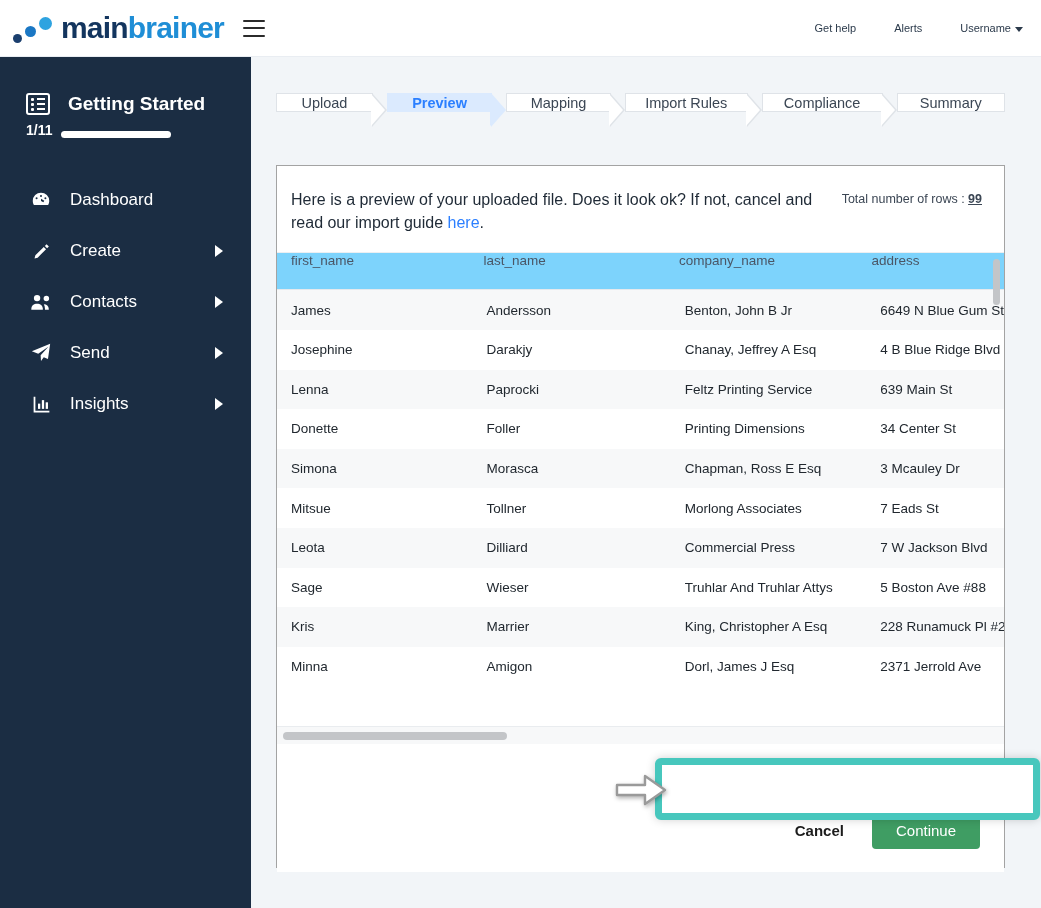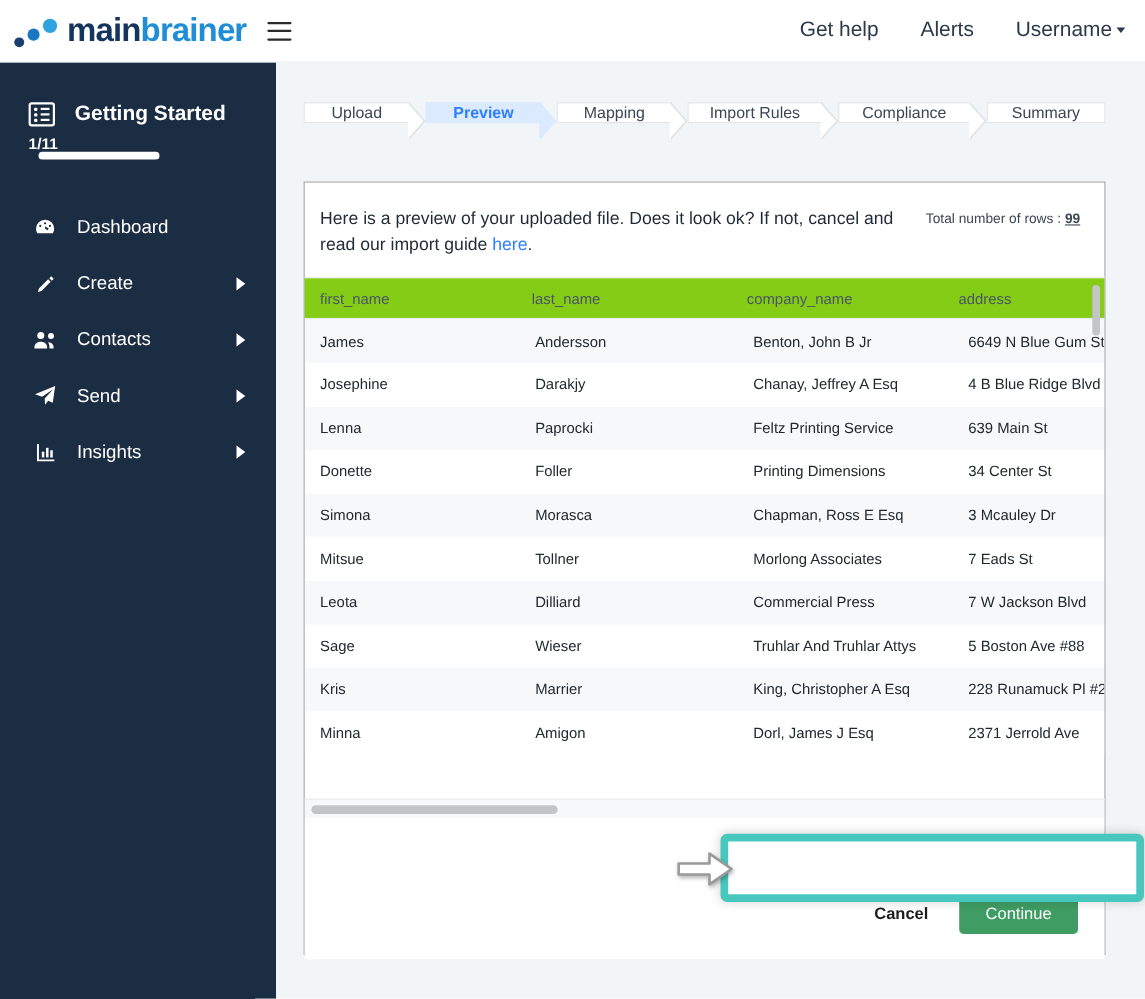--- a/index.html
+++ b/index.html
@@ -29,21 +29,21 @@
   .logo-main { color: #13355e; }
   .logo-brainer { color: #1f8ed6; }
   .hamburger {
     margin-left: 19px; width: 22px; height: 17px;
     display: flex; flex-direction: column; justify-content: space-between;
     cursor: pointer;
   }
   .hamburger span { display: block; height: 2px; background: #2b2b2b; border-radius: 1px; }
   .topnav { margin-left: auto; display: flex; align-items: center; padding-right: 18px; }
   .topnav a {
-    color: #2b3a4b; font-size: 19px; text-decoration: none;
+    color: #2b3a4b; font-size: 11px; text-decoration: none;
     margin-left: 38px; cursor: pointer; white-space: nowrap;
   }
   .caret-down {
     display: inline-block; width: 0; height: 0; margin-left: 4px;
     border-left: 4px solid transparent; border-right: 4px solid transparent;
     border-top: 5px solid #2b3a4b; vertical-align: middle;
   }
 
   
   .sidebar {
@@ -60,21 +60,21 @@
   }
   .gs-icon .ln {
     position: absolute; left: 11px; width: 8px; height: 2px; background: #fff;
   }
   .gs-icon .ln.a { top: 5px; } .gs-icon .ln.b { top: 10px; } .gs-icon .ln.c { top: 15px; }
   .gs-icon .bl {
     position: absolute; left: 5px; width: 3px; height: 3px; background: #fff; border-radius: 1px;
   }
   .gs-icon .bl.a { top: 4.5px; } .gs-icon .bl.b { top: 9.5px; } .gs-icon .bl.c { top: 14.5px; }
   .gs-title { color: #ffffff; font-size: 19px; font-weight: bold; margin-left: 18px; }
-  .gs-prog-row { display: flex; align-items: flex-start; margin-top: 7px; margin-left: 0px; flex-direction: column; }
+  .gs-prog-row { display: flex; align-items: flex-end; margin-top: 7px; margin-left: 0px; }
   .gs-count { color: #ffffff; font-size: 14px; font-weight: bold; }
   .gs-bar {
     width: 110px; height: 7px; background: #ffffff; border-radius: 4px;
     margin-left: 9px; overflow: hidden;
   }
   .gs-bar-fill { height: 100%; background: #2aa45c; border-radius: 4px; }
 
   .nav-item {
     display: flex; align-items: center;
     height: 36px; margin-bottom: 15px; padding-left: 28px; padding-right: 28px;
@@ -144,22 +144,22 @@
   .card-head .msg a { color: #2b7fff; text-decoration: none; cursor: pointer; }
   .card-head .totals {
     margin-left: auto; text-align: right; font-size: 12.5px;
     color: #3b4654; line-height: 1.35; white-space: nowrap; padding-top: 3px;
   }
   .card-head .totals b { font-weight: bold; text-decoration: underline; }
 
   
   .table-wrap { position: relative; }
   .thead {
-    display: flex; height: 37px; align-items: center;
-    border-bottom: 1px solid #e5e9ed; background: #84cc16;
+    display: flex; height: 37px; align-items: flex-start;
+    border-bottom: 1px solid #e5e9ed; background: #7dd3fc;
   }
   .thead .th {
     font-size: 13.5px; color: #4a5666; padding-left: 14px;
   }
   .tbody { position: relative; height: 436px; overflow: hidden; }
   .trow { display: flex; align-items: center; height: 39.6px; gap: 15px; }
   .trow:nth-child(odd) { background: #f7f8f9; }
   .trow:nth-child(even) { background: #ffffff; }
   .trow .td {
     font-size: 13.5px; color: #21282f; padding-left: 14px;

